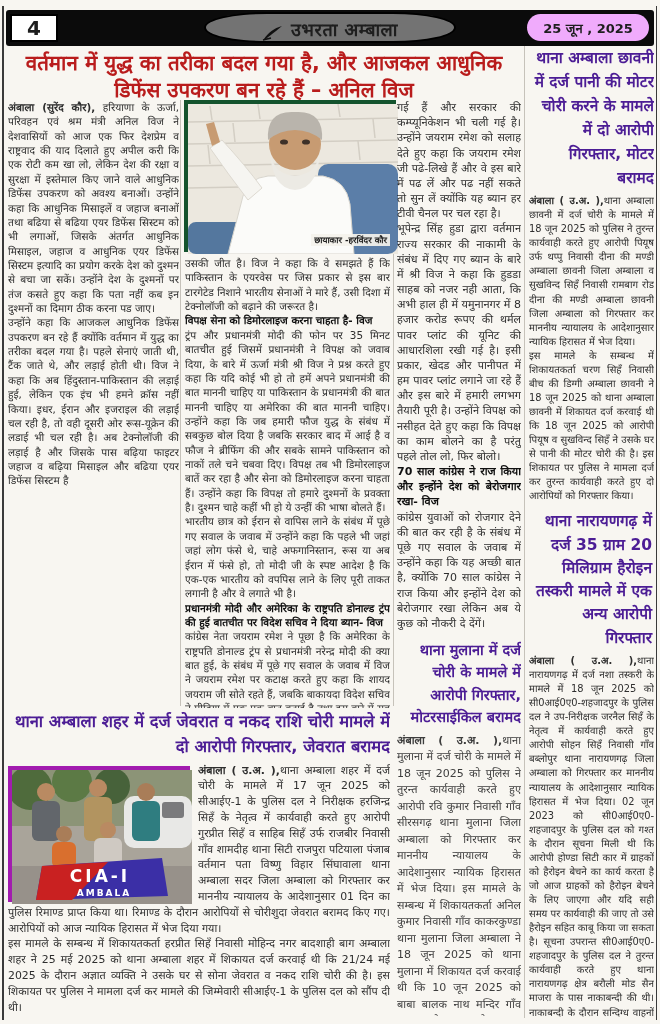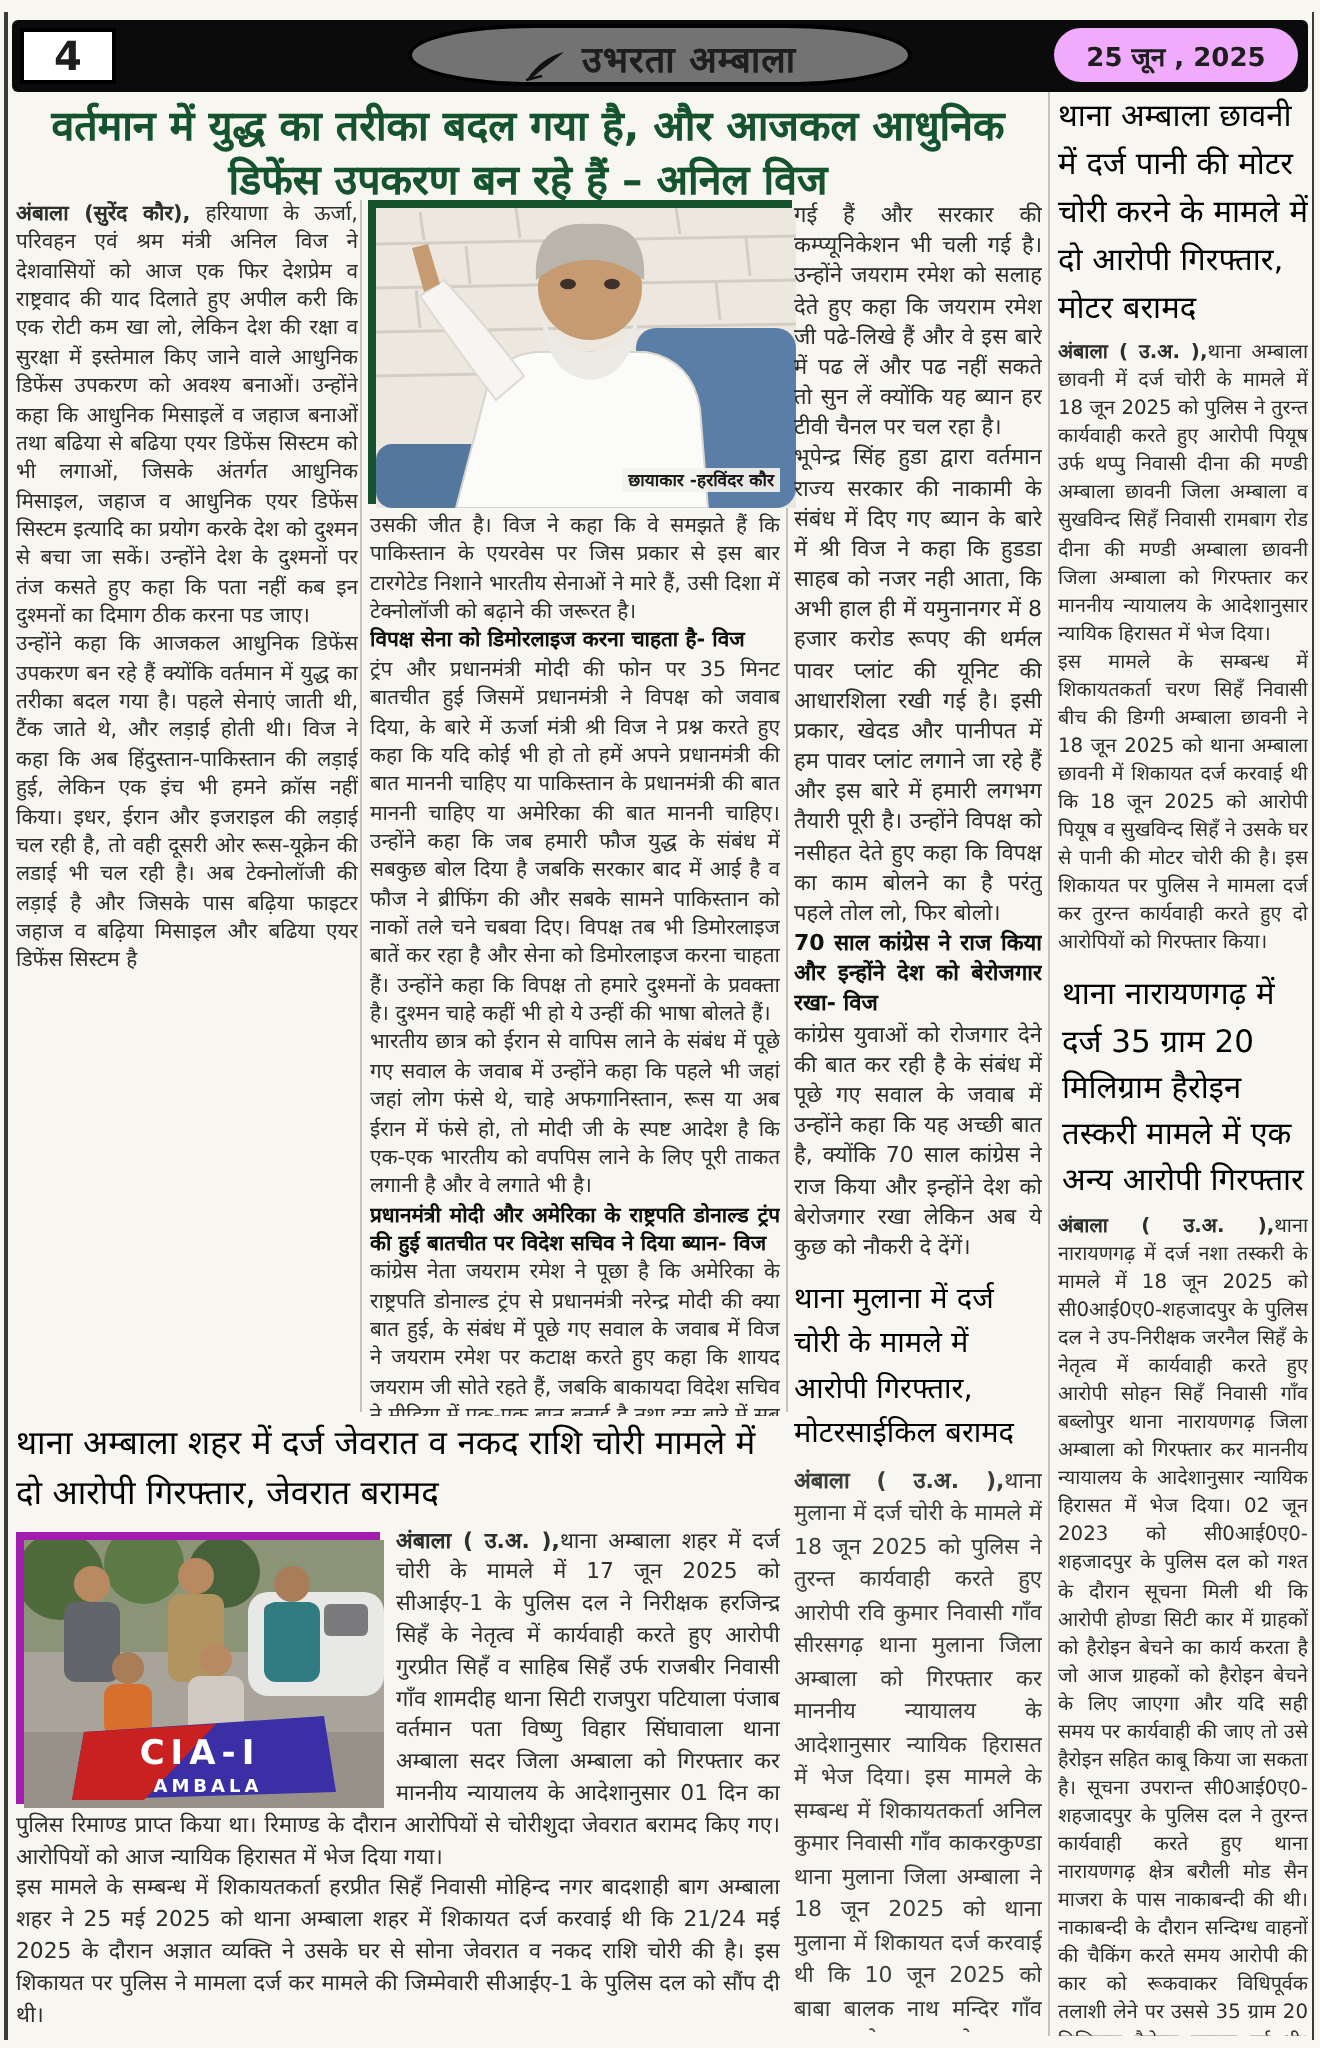--- a/index.html
+++ b/index.html
@@ -24,39 +24,39 @@
                display:flex; align-items:center; justify-content:center; font-size:13px; font-weight:bold; }
 
   
   .vrule { position:absolute; width:1px; background:#c6c2ba; }
   .v1 { left:180px; top:100px; height:606px; }
   .v2 { left:393px; top:100px; height:606px; }
   .v3 { left:524px; top:46px;  height:972px; }
 
   
   .lead-headline { position:absolute; left:8px; top:50px; width:512px; text-align:center;
-                   font-size:20.5px; font-weight:bold; line-height:1.3; color:#14532d; }
+                   font-size:20.5px; font-weight:bold; line-height:1.3; color:#b91c1c; }
   .bodytext { font-size:10.4px; line-height:1.38; text-align:justify; color:#2e2e2e; }
   .bodytext p { margin:0; }
   .subhead { font-weight:bold; color:#101010; }
   .col1 { position:absolute; left:8px;  top:100px; width:171px; height:607px; overflow:hidden; }
   .col2 { position:absolute; left:185px; top:256px; width:205px; height:452px; overflow:hidden; }
   .col3 { position:absolute; left:397px; top:100px; width:124px; height:916px; overflow:hidden; font-size:10.1px; }
   .col3 .bodytext, .col3 p { font-size:11px; }
 
   
   .vij-photo { position:absolute; left:184px; top:100px; width:212px; height:152px;
                border:4px solid #14532d; background:#e9e5dd; }
   .vij-photo svg { display:block; }
   .photo-caption { position:absolute; right:2px; bottom:2px; background:rgba(244,242,235,.92);
                    font-size:8.6px; font-weight:bold; color:#1c1c1c; padding:0 3px; }
 
   
   .col4 { position:absolute; left:529px; top:46px; width:125px; height:972px; overflow:hidden; }
-  .crime-headline { font-weight:normal; text-align:left; color:#000000; }
+  .crime-headline { font-weight:bold; text-align:right; color:#4c1d95; }
   .h-cantt  { font-size:15.5px; line-height:1.55; margin-bottom:4px; }
   .h-heroin { font-size:15.5px; line-height:1.5; margin:7px 2px 4px; }
   .col4 .bodytext { font-size:9.9px; line-height:1.42; }
   .dateline { font-weight:bold; }
 
   
   .h-mulana { font-size:14.5px; line-height:1.55; margin:8px 0 4px; }
   .mulana-body { font-size:9.4px; line-height:1.5; color:#3d3d3d; text-align:justify; }
 
   

